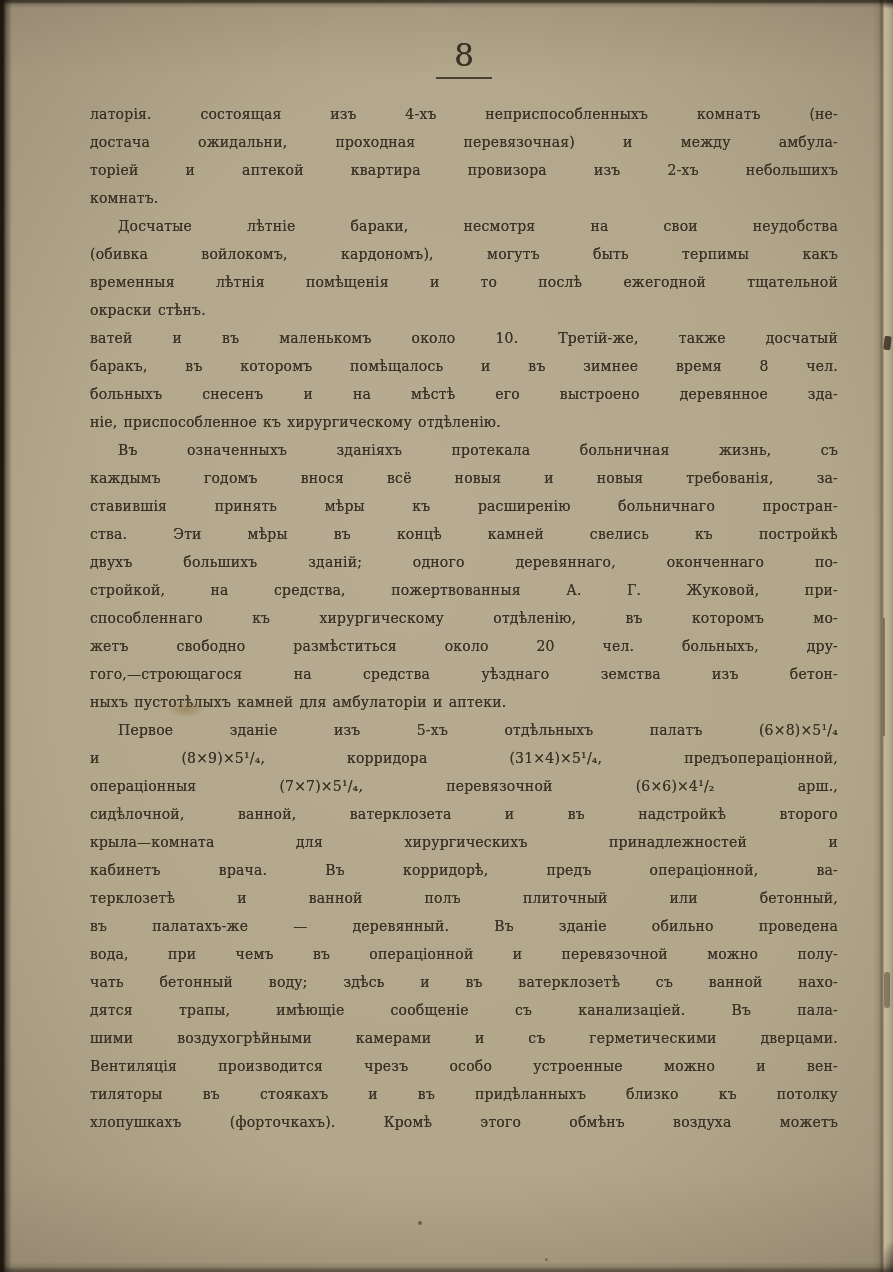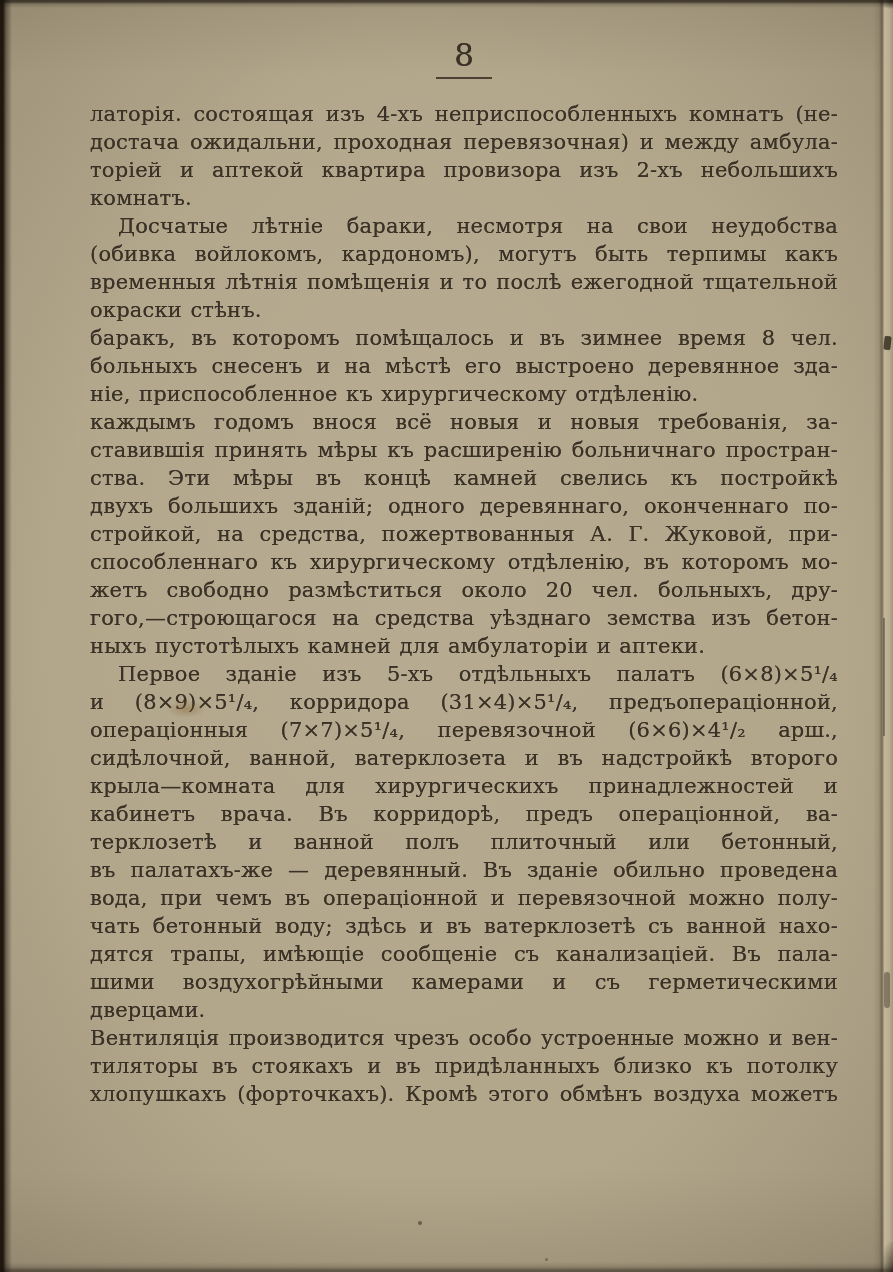--- a/index.html
+++ b/index.html
@@ -34,21 +34,21 @@
   .page-number-rule{
     width:56px;height:2px;margin:5px auto 0 auto;
     background:rgba(56,46,34,0.85);
   }
   
   .text-block{
     position:absolute;top:100px;left:90px;width:748px;
     color:var(--ink);
   }
   .line{
-    font-size:21px;line-height:28px;
+    font-size:14px;line-height:28px;
     letter-spacing:0.2px;word-spacing:1.5px;
     text-align:justify;text-align-last:justify;
     white-space:normal;
     text-shadow:0 0 0.5px rgba(59,50,39,0.85);
   }
   .line.para-end{text-align-last:left;}
   .line.first-indent{text-indent:28px;}
   
   .edge-left{
     position:absolute;left:0;top:0;bottom:0;width:12px;
@@ -123,25 +123,27 @@
         <div class="line">торіей и аптекой квартира провизора изъ 2-хъ небольшихъ</div>
         <div class="line para-end">комнатъ.</div>
       </div>
       <div>
         <div class="line first-indent">Досчатые лѣтніе бараки, несмотря на свои неудобства</div>
         <div class="line">(обивка войлокомъ, кардономъ), могутъ быть терпимы какъ</div>
         <div class="line">временныя лѣтнія помѣщенія и то послѣ ежегодной тщательной</div>
         <div class="line para-end">окраски стѣнъ.</div>
       </div>
       <div>
+        <div class="line">ватей и въ маленькомъ около 10. Третій-же, также досчатый</div>
         <div class="line">баракъ, въ которомъ помѣщалось и въ зимнее время 8 чел.</div>
         <div class="line">больныхъ снесенъ и на мѣстѣ его выстроено деревянное зда-</div>
         <div class="line para-end">ніе, приспособленное къ хирургическому отдѣленію.</div>
       </div>
       <div>
+        <div class="line first-indent">Въ означенныхъ зданіяхъ протекала больничная жизнь, съ</div>
         <div class="line">каждымъ годомъ внося всё новыя и новыя требованія, за-</div>
         <div class="line">ставившія принять мѣры къ расширенію больничнаго простран-</div>
         <div class="line">ства. Эти мѣры въ концѣ камней свелись къ постройкѣ</div>
         <div class="line">двухъ большихъ зданій; одного деревяннаго, оконченнаго по-</div>
         <div class="line">стройкой, на средства, пожертвованныя А. Г. Жуковой, при-</div>
         <div class="line">способленнаго къ хирургическому отдѣленію, въ которомъ мо-</div>
         <div class="line">жетъ свободно размѣститься около 20 чел. больныхъ, дру-</div>
         <div class="line">гого,—строющагося на средства уѣзднаго земства изъ бетон-</div>
         <div class="line para-end">ныхъ пустотѣлыхъ камней для амбулаторіи и аптеки.</div>
       </div>

